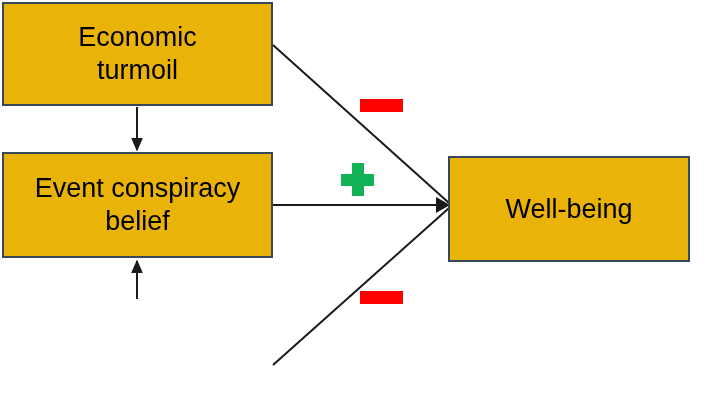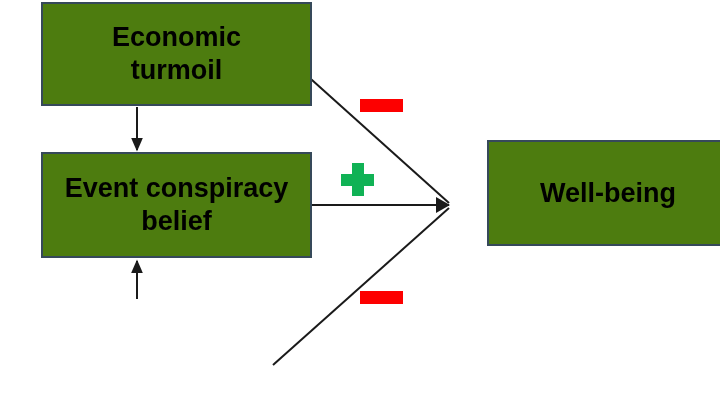--- a/index.html
+++ b/index.html
@@ -12,41 +12,40 @@
     width: 720px;
     height: 408px;
     background: #ffffff;
     overflow: hidden;
     font-family: "Liberation Sans", sans-serif;
   }
   .node-box {
     position: absolute;
     box-sizing: border-box;
     border: 2px solid #36495a;
-    background: #4d7c0f;
+    background: #eab308;
     display: flex;
     align-items: center;
     justify-content: center;
     text-align: center;
     color: #000000;
     line-height: 1.22;
-    font-weight: 700;
-    margin-left: 39px;
+    font-weight: 400;
   }
   .node-label {
     display: block;
     padding: 0 6px;
     white-space: pre-line;
   }
 
   
   #box-economic-turmoil  { left: 2px;   top: 2px;   width: 271px; height: 104px; font-size: 27px; }
   #box-event-conspiracy  { left: 2px;   top: 152px; width: 271px; height: 106px; font-size: 27px; }
   #box-conspiracist      { left: 2px;   top: 300px; width: 271px; height: 106px; font-size: 27px; }
-  #box-wellbeing         { left: 448px; top: 140px; width: 242px; height: 106px; font-size: 27px; }
+  #box-wellbeing         { left: 448px; top: 156px; width: 242px; height: 106px; font-size: 27px; }
 
   
   #edge-layer {
     position: absolute;
     left: 0;
     top: 0;
     width: 720px;
     height: 408px;
     pointer-events: none;
   }

